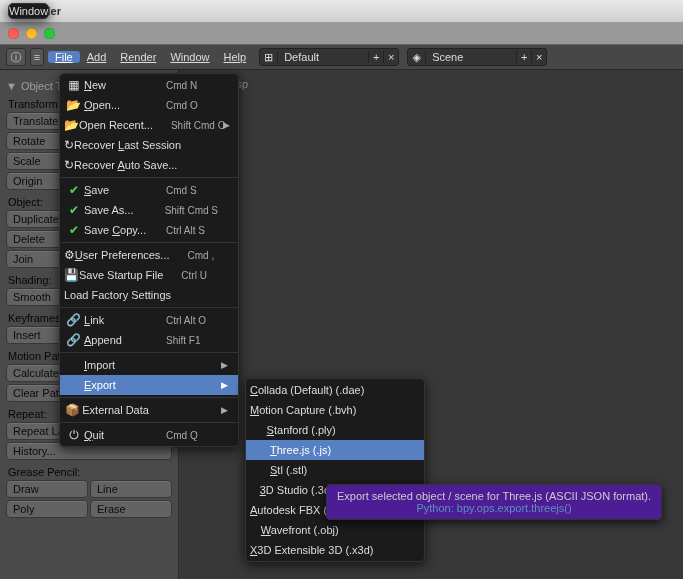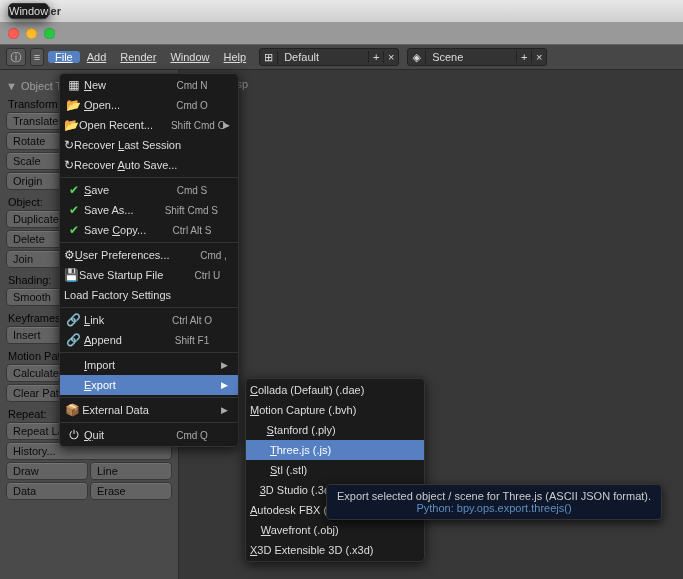--- a/index.html
+++ b/index.html
@@ -38,27 +38,27 @@
 
 .viewport { position:absolute; left:179px; top:70px; right:0; bottom:0; background:#383838; }
 .viewlabel{ position:absolute; left:14px; top:8px; color:#888; font-size:11px;}
 
 
 .menu { position:absolute; background:#1b1b1b; border:1px solid #333; border-radius:5px; color:#ddd; font-size:11px; box-shadow:0 3px 12px rgba(0,0,0,.7); padding:1px 0; }
 .mi { display:flex; align-items:center; height:20px; padding:0 10px 0 4px; white-space:nowrap; cursor:default;}
 .mi .ic { width:20px; display:flex; align-items:center; justify-content:center; font-size:12px;}
 .mi .lab { flex:1; padding-right:18px;}
 .mi .lab u{text-decoration:underline;}
-.mi .sc { color:#aaa; font-size:10px; text-align:center; min-width:52px;}
+.mi .sc { color:#aaa; font-size:10px; text-align:left; min-width:52px;}
 .mi .arr { width:10px; text-align:right; color:#aaa; font-size:9px;}
 .mi.hover { background:#5680C2; color:#fff;justify-content:flex-end;}
 .mi.hover .sc, .mi.hover .arr{color:#fff;}
 .sep { height:1px; background:#333; margin:2px 0;}
 
-.tooltip { position:absolute; background:#0f172a; border:1px solid #333; border-radius:4px; padding:5px 10px; color:#ccc; font-size:10px; box-shadow:0 3px 10px rgba(0,0,0,.7);}
+.tooltip { position:absolute; background:#4c1d95; border:1px solid #333; border-radius:4px; padding:5px 10px; color:#ccc; font-size:10px; box-shadow:0 3px 10px rgba(0,0,0,.7);}
 .tooltip .py{color:#5f8fc2; text-align:center;}
 
 
 .shade{position:absolute; left:0; top:70px; width:179px; bottom:0; background:rgba(0,0,0,.35); pointer-events:none;}
 </style>
 </head>
 <body>
 
 <div class="titlebar">
   <span class="apple"></span>
@@ -146,26 +146,27 @@
     </div>
 
   <div class="section">Repeat:</div>
   <div class="btnrow">
       <div class="tbtn full">Repeat Last</div>
     </div>
   <div class="btnrow">
       <div class="tbtn full">History...</div>
     </div>
 
+  <div class="section">Grease Pencil:</div>
   <div class="btnrow">
     <div class="tbtn">Draw</div>
     <div class="tbtn">Line</div>
   </div>
   <div class="btnrow">
-    <div class="tbtn">Data</div>
+    <div class="tbtn">Poly</div>
     <div class="tbtn">Erase</div>
   </div>
 </div>
 
 <div class="viewport">
   <div class="viewlabel">User Persp</div>
 </div>
 
 <div class="shade"></div>
 

